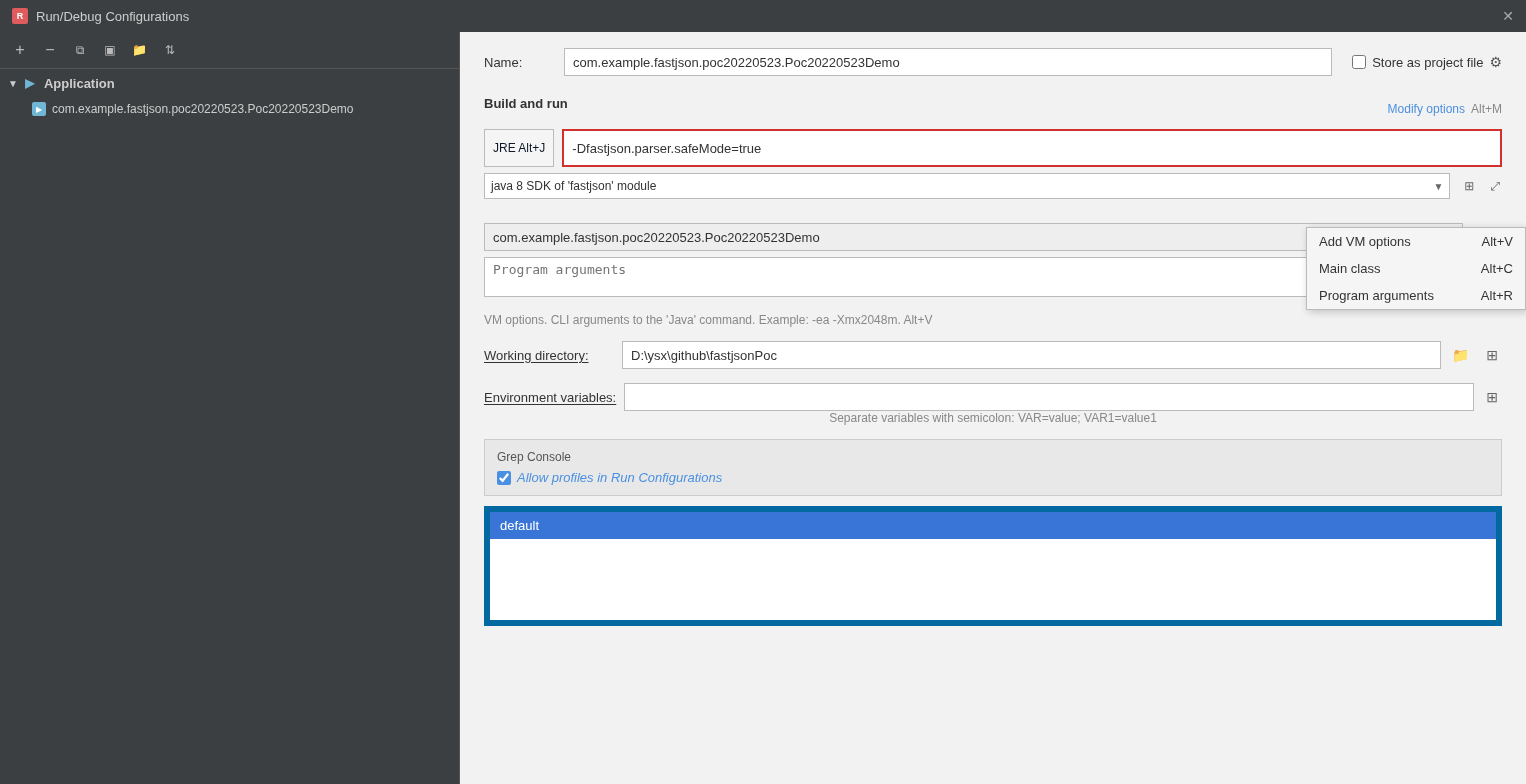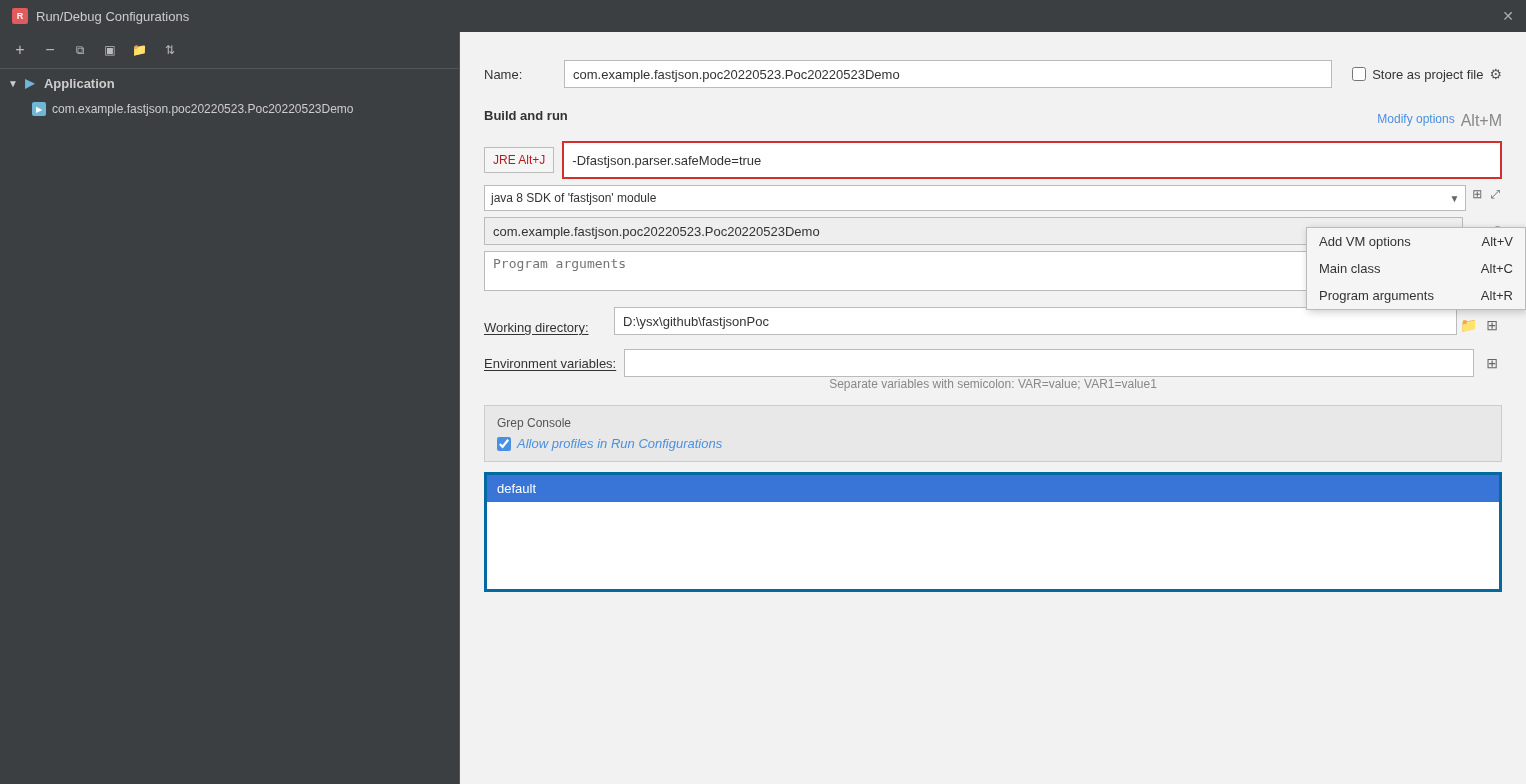--- a/index.html
+++ b/index.html
@@ -100,21 +100,21 @@
       margin-right: 6px;
       font-size: 10px;
       display: flex; align-items: center; justify-content: center;
     }
 
     
     .content-area {
       flex: 1;
       background: #f2f2f2;
       overflow: auto;
-      padding: 28px 24px;
+      padding: 16px 24px;
       position: relative;
     }
     .form-label {
       font-size: 13px;
       color: #333;
       min-width: 80px;
     }
     .form-input {
       border: 1px solid #bbb;
       background: #fff;
@@ -156,36 +156,36 @@
       align-items: center;
       justify-content: space-between;
       margin-bottom: 8px;
     }
     .modify-options-link {
       color: #4a90e2;
       font-size: 12px;
       cursor: pointer;
       text-decoration: none;
     }
-    .modify-options-shortcut { color: #888; font-size: 16px; }
+    .modify-options-shortcut { color: #888; font-size: 12px; }
 
     .jre-row {
       display: flex;
       align-items: center;
       gap: 8px;
       margin-bottom: 6px;
     }
     .jre-button {
       border: 1px solid #bbb;
       background: #f5f5f5;
       padding: 3px 8px;
       font-size: 12px;
       cursor: pointer;
-      height: 26px;
-      color: #b91c1c;
+      height: 38px;
+      color: #0f172a;
       white-space: nowrap;
     }
     .sdk-select {
       border: 1px solid #bbb;
       background: #fff;
       padding: 3px 6px;
       font-size: 12px;
       height: 26px;
       color: #333;
       cursor: pointer;
@@ -259,22 +259,23 @@
 
     .hint-text {
       font-size: 12px;
       color: #888;
       margin-bottom: 14px;
       margin-top: 2px;
     }
 
     .working-dir-row {
       display: flex;
-      align-items: flex-end;
+      align-items: center;
       margin-bottom: 14px;
+      gap: 8px;
     }
     .working-dir-label {
       font-size: 13px;
       color: #333;
       text-decoration: underline;
       text-underline-offset: 2px;
       min-width: 130px;
     }
     .working-dir-input {
       flex: 1;
@@ -335,21 +336,21 @@
     .grep-checkbox {
       width: 14px; height: 14px;
       accent-color: #4a90e2;
       cursor: pointer;
     }
     .grep-checkbox-label { font-size: 13px; color: #4a90e2; font-style: italic; }
 
     .profiles-section { margin-top: 10px; }
     .profiles-label { font-size: 13px; color: #333; margin-bottom: 4px; }
     .profiles-list {
-      border: 3px solid #0369a1;
+      border: 6px solid #0369a1;
       background: #fff;
       height: 120px;
       overflow: auto;
     }
     .profiles-item {
       padding: 6px 10px;
       font-size: 13px;
       cursor: pointer;
       color: #fff;
       background: #3875d7;
@@ -439,21 +440,21 @@
         </div>
       </div>
 
       <div class="jre-row">
         <button class="jre-button">JRE Alt+J</button>
         <div class="vm-options-input-container">
           <input class="vm-options-input" type="text" value="-Dfastjson.parser.safeMode=true" style="">
         </div>
       </div>
 
-      <div style="display:flex; align-items:flex-start; gap:4px; margin-bottom:6px;">
+      <div style="display:flex; align-items:center; gap:12px; margin-bottom:24px;">
         <div class="sdk-select">
           <span class="sdk-select-text">java 8  SDK of 'fastjson' module</span>
           <span class="sdk-dropdown-arrow">▼</span>
         </div>
         <button class="expand-icon-btn" title="Expand" style="font-size:12px;">⊞</button>
         <button class="expand-icon-btn" title="Fullscreen" style="font-size:12px;">⤢</button>
       </div>
 
       <div class="main-class-row">
         <input class="main-class-input" type="text" value="com.example.fastjson.poc20220523.Poc20220523Demo" style="">
@@ -462,20 +463,21 @@
       </div>
 
       <div class="program-args-row">
         <textarea class="program-args-input" placeholder="Program arguments" style=""></textarea>
         <button class="expand-icon-btn" title="Expand">⊞</button>
         <button class="expand-icon-btn" title="Fullscreen">⤢</button>
       </div>
 
     </div>
 
+    <div class="hint-text">VM options. CLI arguments to the 'Java' command. Example: -ea -Xmx2048m.  Alt+V</div>
 
     <div class="working-dir-row">
       <span class="working-dir-label">Working directory:</span>
       <input class="working-dir-input" type="text" value="D:\ysx\github\fastjsonPoc" style="">
       <button class="icon-btn-small" title="Browse">📁</button>
       <button class="icon-btn-small" title="Copy">⊞</button>
     </div>
 
     <div class="env-vars-row">
       <span class="env-vars-label">Environment variables:</span>

